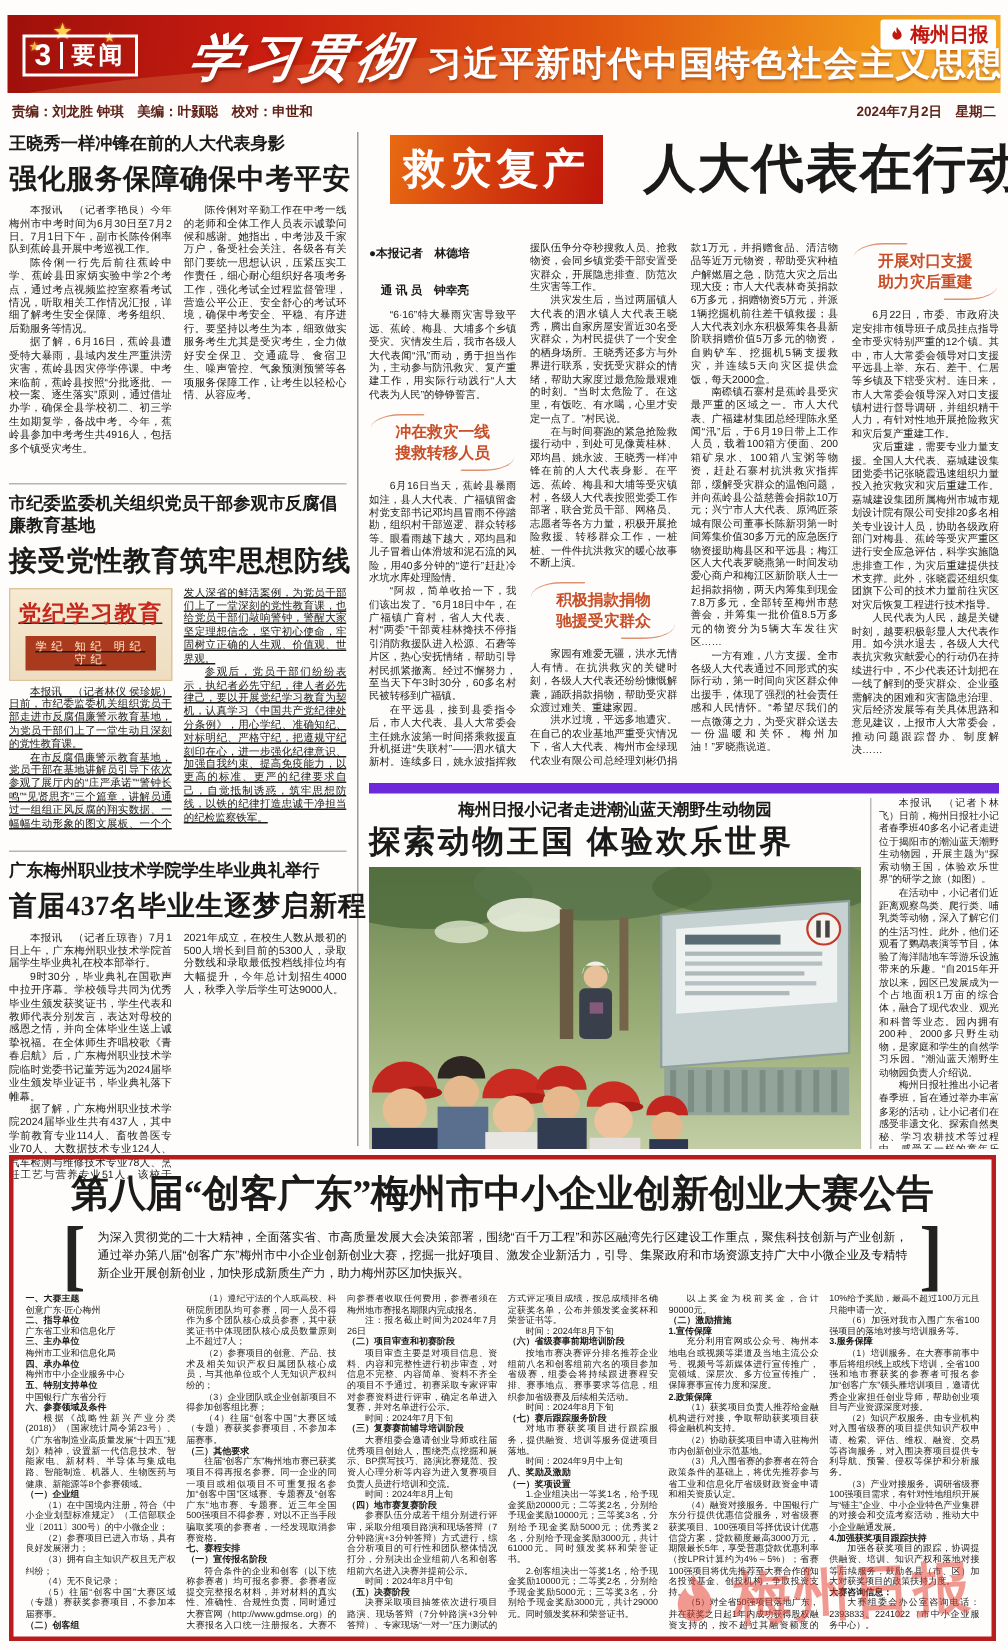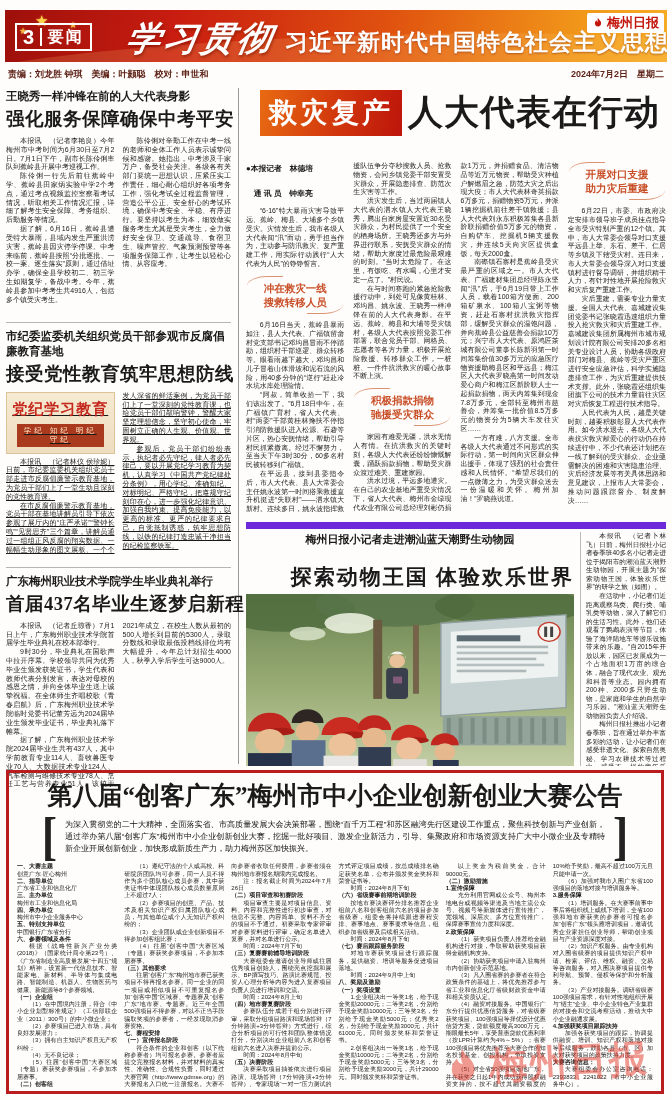--- a/index.html
+++ b/index.html
@@ -48,21 +48,21 @@
   .abody-b{height:168px;text-decoration:underline;}
   .abody-c{height:172px;}
   .sep{border:0;border-top:1px solid #b5b5b5;margin:7px 0 6px;}
   .pj{break-inside:avoid;background:linear-gradient(#f6ead2,#eeddc0);border:1px solid #dcc39a;
       margin:0 0 4px;padding:7px 4px 0;text-align:center;}
   .pj-title{color:#c5281c;font-size:15px;font-weight:900;font-family:"DejaVu Serif",serif;letter-spacing:1px;}
   .pj-sub{background:#a93a1e;color:#ffe9c8;font-size:7.5px;margin:5px 6px 6px;padding:2px 0;letter-spacing:3px;}
 
   
   .maincol{position:absolute;left:246px;top:90px;width:420px;height:430px;}
-  .mhead{display:flex;align-items:stretch;gap:6px;height:46px;padding-left:14px;}
+  .mhead{display:flex;align-items:stretch;gap:27px;height:46px;padding-left:14px;}
   .mlabel{background:linear-gradient(100deg,#e86a12,#d1360d 55%,#bd150b);color:#fff;font-size:28px;
           font-weight:900;font-family:"Liberation Serif",serif;display:flex;align-items:center;
           padding:0 9px;letter-spacing:3px;white-space:nowrap;}
   .mtitle{font-size:35px;font-weight:900;font-family:"Liberation Serif",serif;letter-spacing:1px;
           line-height:46px;white-space:nowrap;}
   .mbody{margin-top:26px;height:354px;column-count:4;column-gap:9px;column-fill:auto;
          font-size:6.9px;line-height:1.27;text-align:justify;overflow:hidden;}
   .byline{text-indent:0;font-size:7.8px;font-weight:bold;line-height:1.75;}
   .byline+.byline{margin-bottom:7px;margin-top:11px;}
   .subhead{break-inside:avoid;color:#c84f28;font-weight:bold;font-size:10.5px;line-height:1.35;
@@ -70,22 +70,22 @@
   .subhead::before{content:"";position:absolute;left:-8px;top:0;width:45%;height:9px;
            border-top:1.5px solid #dc9372;border-top-left-radius:100% 180%;}
   .subhead::after{content:"";position:absolute;right:-8px;bottom:0;width:45%;height:9px;
            border-bottom:1.5px solid #dc9372;border-bottom-right-radius:100% 180%;}
 
   
   .photosec{position:absolute;left:246px;top:522px;width:420px;height:244px;border-top:7px solid #6d28d9;
             box-sizing:border-box;padding-top:3px;display:flex;gap:6px;}
   .photo-left{width:328px;display:flex;flex-direction:column;}
   .pcap-k{font-size:11px;font-weight:bold;text-align:center;text-indent:0;}
-  .pcap-h{font-size:21px;font-weight:900;font-family:"Liberation Serif",serif;text-align:right;
-          letter-spacing:2px;margin:16px 0 3px;text-indent:0;}
+  .pcap-h{font-size:21px;font-weight:900;font-family:"Liberation Serif",serif;text-align:left;
+          letter-spacing:2px;margin:0 0 3px;text-indent:0;}
   .photo-frame{flex:1;overflow:hidden;}
   .photo-frame svg{display:block;width:100%;height:100%;}
   .photo-right{flex:1;border-left:1px solid #bbb;padding-left:5px;font-size:6.6px;line-height:1.3;
                text-align:justify;overflow:hidden;}
 
   
   .announce{position:absolute;left:6px;top:770px;width:658px;height:324px;border:3px solid #b91c1c;
             box-sizing:border-box;padding:5px 8px;overflow:hidden;}
   .an-title{text-align:center;font-size:25px;font-weight:900;font-family:"Liberation Serif",serif;
             margin:1px 0 4px;white-space:nowrap;text-indent:0;}

